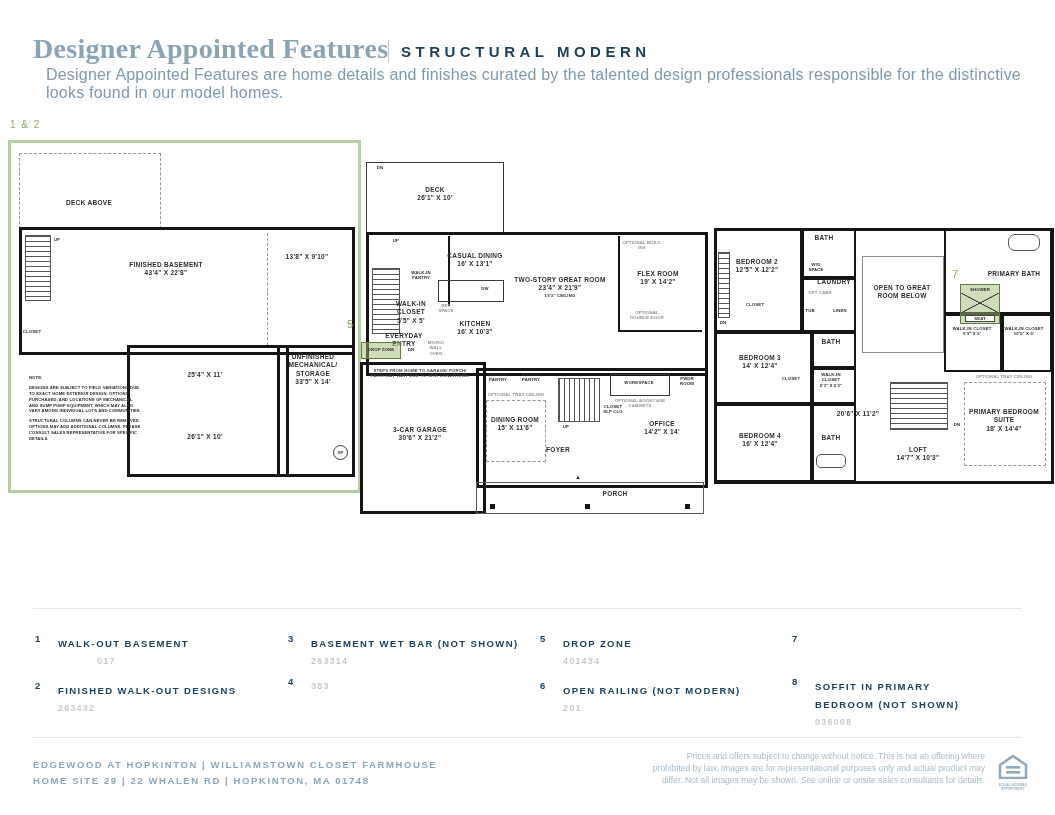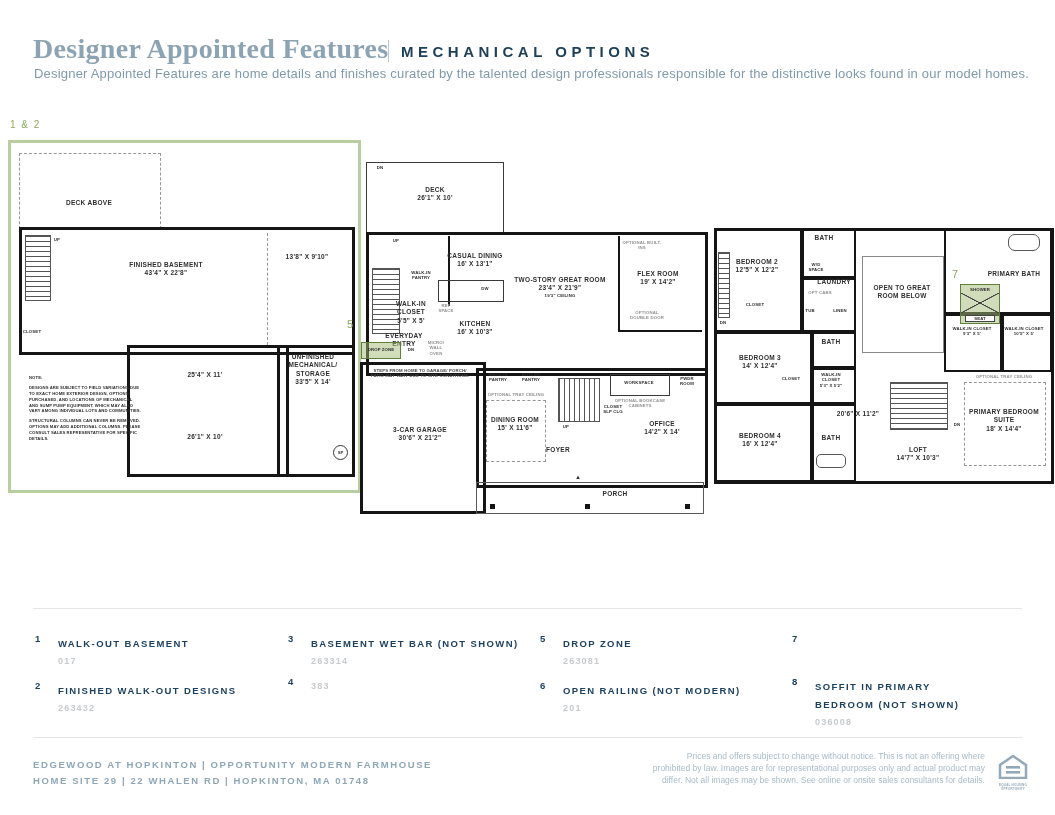--- a/index.html
+++ b/index.html
@@ -3,21 +3,21 @@
 <meta charset="utf-8">
 <style>
   html,body{margin:0;padding:0;background:#fff;}
   .page{position:relative;width:1055px;height:794px;background:#ffffff;overflow:hidden;
         font-family:"Liberation Sans",sans-serif;}
   
   .hd-title{position:absolute;left:33px;top:33px;font-family:"Liberation Serif",serif;
             font-weight:700;font-size:28px;color:#8ba3b3;letter-spacing:.3px;}
   .hd-sep{position:absolute;left:388px;top:40px;width:0;height:22px;border-left:1.5px solid #b9c6cf;}
   .hd-tag{position:absolute;left:401px;top:43px;font-size:15px;font-weight:700;color:#1e4159;letter-spacing:4.5px;}
-  .hd-sub{position:absolute;left:34px;top:66px;font-size:13px;color:#7f9aad;letter-spacing:.2px;}
+  .hd-sub{position:absolute;left:46px;top:66px;font-size:16px;color:#7f9aad;letter-spacing:.2px;}
   
   .rule{position:absolute;left:33px;width:989px;height:0;border-top:1px solid #e3e7e9;}
   
   .plan{position:absolute;}
   .rm{position:absolute;border:3.5px solid #151515;}
   .rm2{position:absolute;border:2px solid #151515;}
   .rm1{position:absolute;border:1.3px solid #3a3a3a;}
   .dsh{position:absolute;border:1px dashed #979797;}
   .rail{position:absolute;border:1.2px solid #8a8a8a;}
   .wall{position:absolute;background:#151515;}
@@ -54,21 +54,21 @@
   .eho{position:absolute;left:997px;top:755px;width:32px;text-align:center;color:#93a9b9;}
   .eho-txt{font-size:3px;font-weight:700;letter-spacing:.2px;color:#93a9b9;line-height:1.2;margin-top:1px;}
 </style>
 </head>
 <body>
 
 <div class="page">
 
   <div class="hd-title">Designer Appointed Features</div>
   <div class="hd-sep"></div>
-  <div class="hd-tag">MECHANICAL OPTIONS</div>
+  <div class="hd-tag">STRUCTURAL MODERN</div>
   <div class="hd-sub">Designer Appointed Features are home details and finishes curated by the talented design professionals responsible for the distinctive looks found in our model homes.</div>
 
   <div class="co" style="left:10px;top:119px;font-size:10px;">1 &amp; 2</div>
 
   <div class="plan" style="left:8px;top:140px;width:347px;height:347px;border:3px solid #b9cda3;">
 
     <div class="dsh" style="left:8px;top:10px;width:140px;height:74px;"></div>
     <div class="pl" style="left:28px;top:56px;width:100px;">DECK ABOVE</div>
 
     <div class="rm" style="left:8px;top:84px;width:330px;height:122px;"></div>
@@ -272,35 +272,35 @@
       <span class="dm">14'7" X 10'3"</span>
     </div>
   </div>
 
   <div class="rule" style="top:608px;"></div>
 
   <div class="li" style="left:35px;top:633px;width:235px;">
     <span class="ln">1</span>
     <span>
       <span class="lt">WALK-OUT BASEMENT</span>
-      <span class="lc" style="display:block;">017</span>
+      <span class="lc" style="display:block;margin-left:39px;">017</span>
     </span>
   </div>
   <div class="li" style="left:288px;top:633px;width:235px;">
     <span class="ln">3</span>
     <span>
       <span class="lt">BASEMENT WET BAR (NOT SHOWN)</span>
       <span class="lc" style="display:block;">263314</span>
     </span>
   </div>
   <div class="li" style="left:540px;top:633px;width:235px;">
     <span class="ln">5</span>
     <span>
       <span class="lt">DROP ZONE</span>
-      <span class="lc" style="display:block;">263081</span>
+      <span class="lc" style="display:block;">401434</span>
     </span>
   </div>
   <div class="li" style="left:792px;top:633px;width:235px;">
     <span class="ln">7</span>
   </div>
 
   <div class="li" style="left:35px;top:680px;width:235px;">
     <span class="ln">2</span>
     <span>
       <span class="lt">FINISHED WALK-OUT DESIGNS</span>
@@ -324,21 +324,21 @@
     <span class="ln">8</span>
     <span>
       <span class="lt">SOFFIT IN PRIMARY BEDROOM (NOT SHOWN)</span>
       <span class="lc" style="display:block;">036008</span>
     </span>
   </div>
 
   <div class="rule" style="top:737px;"></div>
 
   <div class="ft-left">
-    <div>EDGEWOOD AT HOPKINTON   |   OPPORTUNITY MODERN FARMHOUSE</div>
+    <div>EDGEWOOD AT HOPKINTON   |   WILLIAMSTOWN CLOSET FARMHOUSE</div>
     <div>HOME SITE 29   |   22 WHALEN RD   |   HOPKINTON, MA 01748</div>
   </div>
 
   <div class="ft-disc">Prices and offers subject to change without notice. This is not an offering where prohibited by law. Images are for representational purposes only and actual product may differ. Not all images may be shown. See online or onsite sales consultants for details.</div>
 
   <div class="eho">
     <svg width="30" height="24" viewBox="0 0 30 24">
       <polygon points="15,1 28,10 28,23 2,23 2,10" fill="none" stroke="#93a9b9" stroke-width="2.5"></polygon>
       <rect x="8" y="11" width="14" height="2.6" fill="#93a9b9"></rect>
       <rect x="8" y="16" width="14" height="2.6" fill="#93a9b9"></rect>

